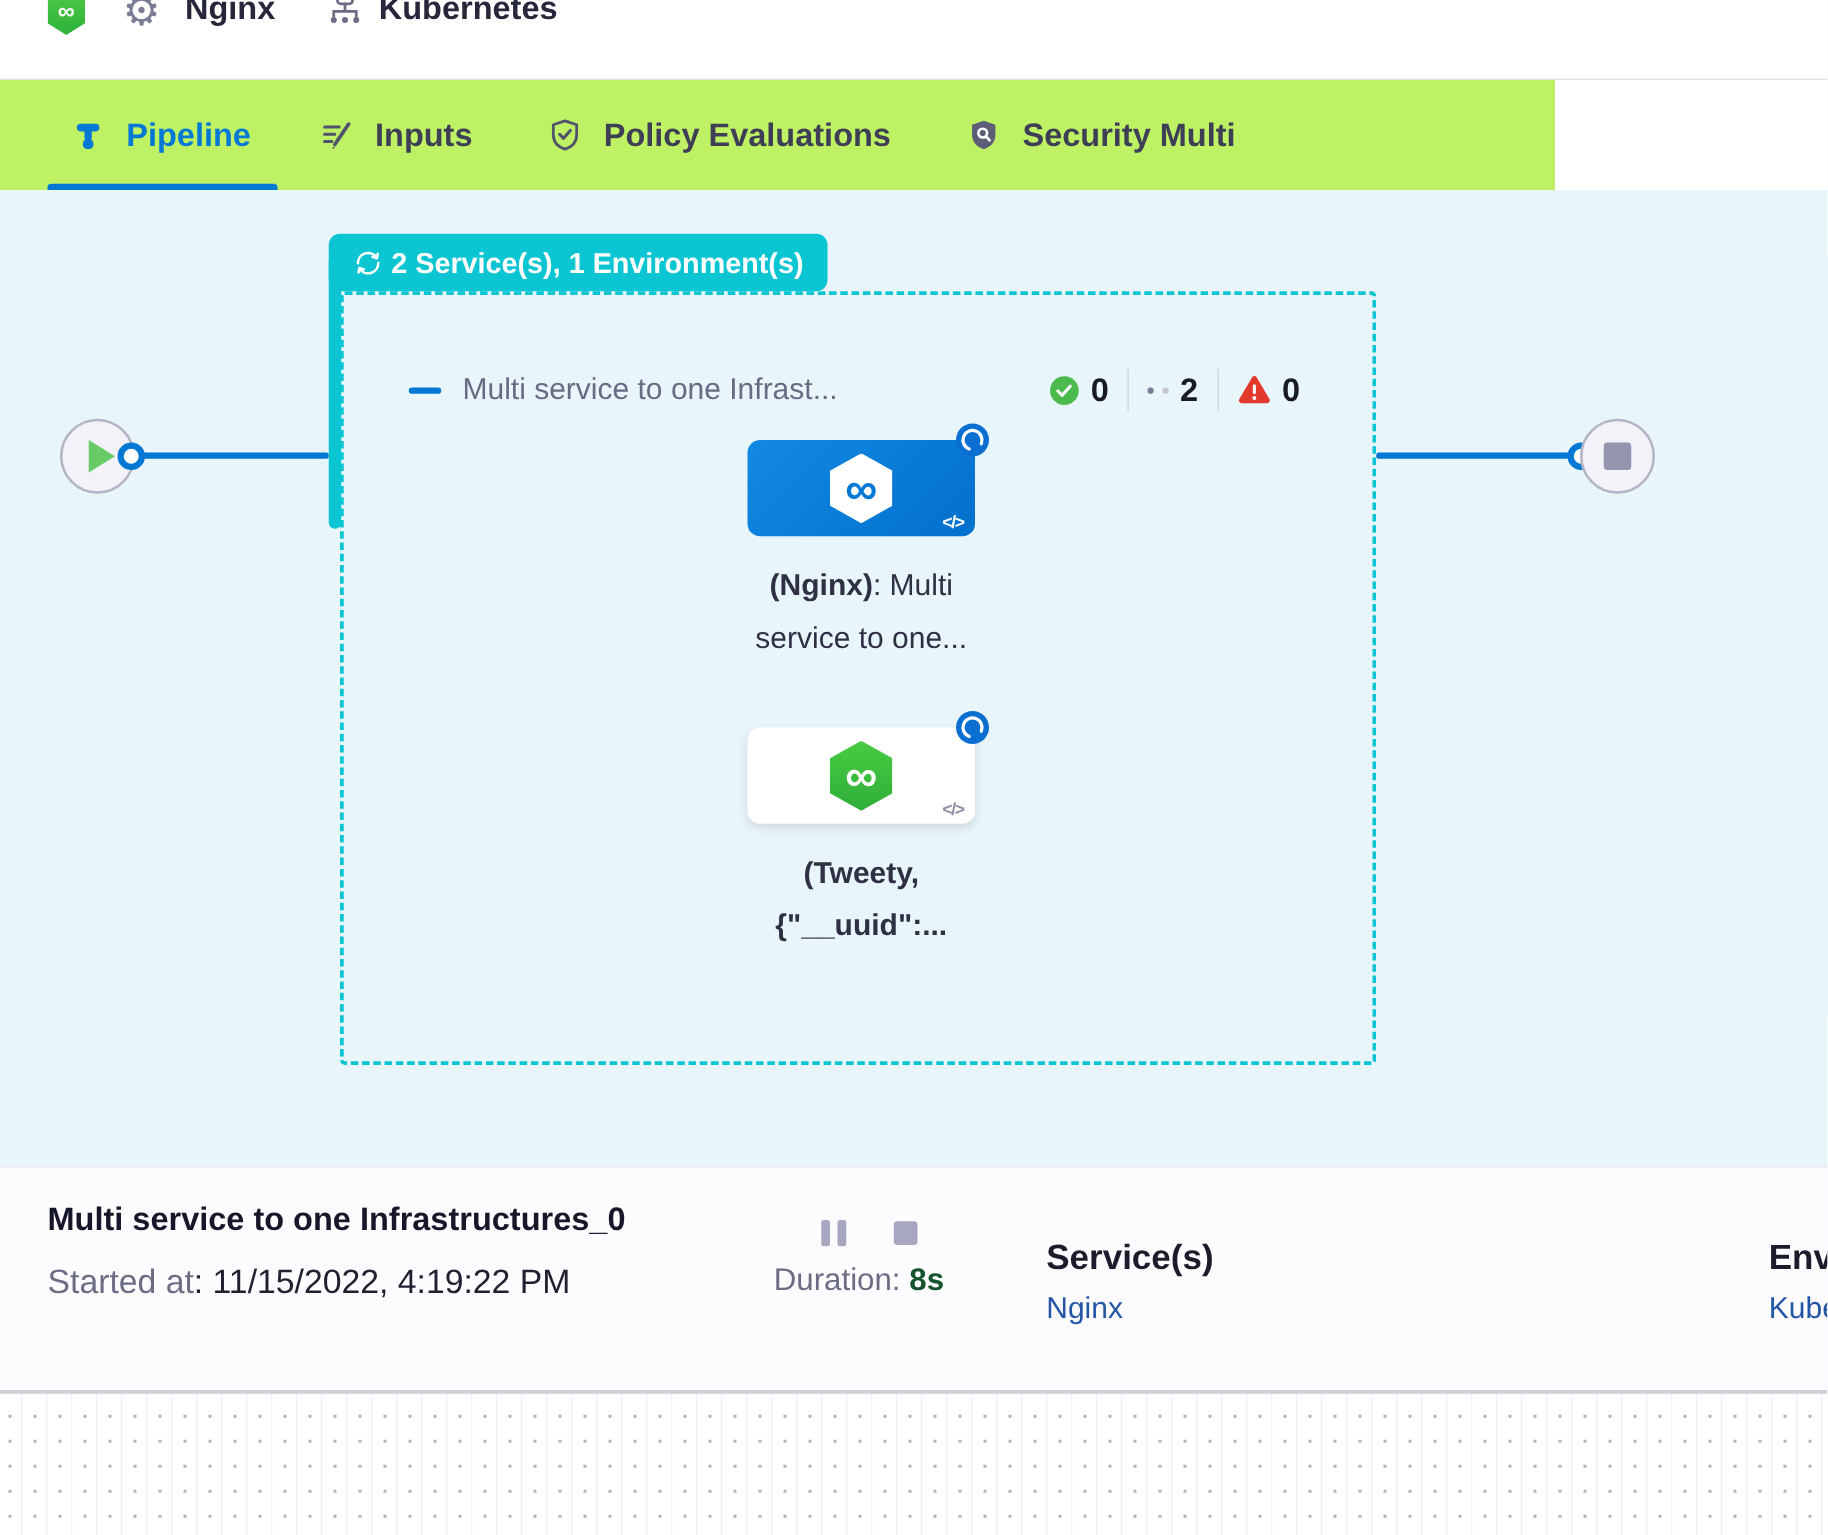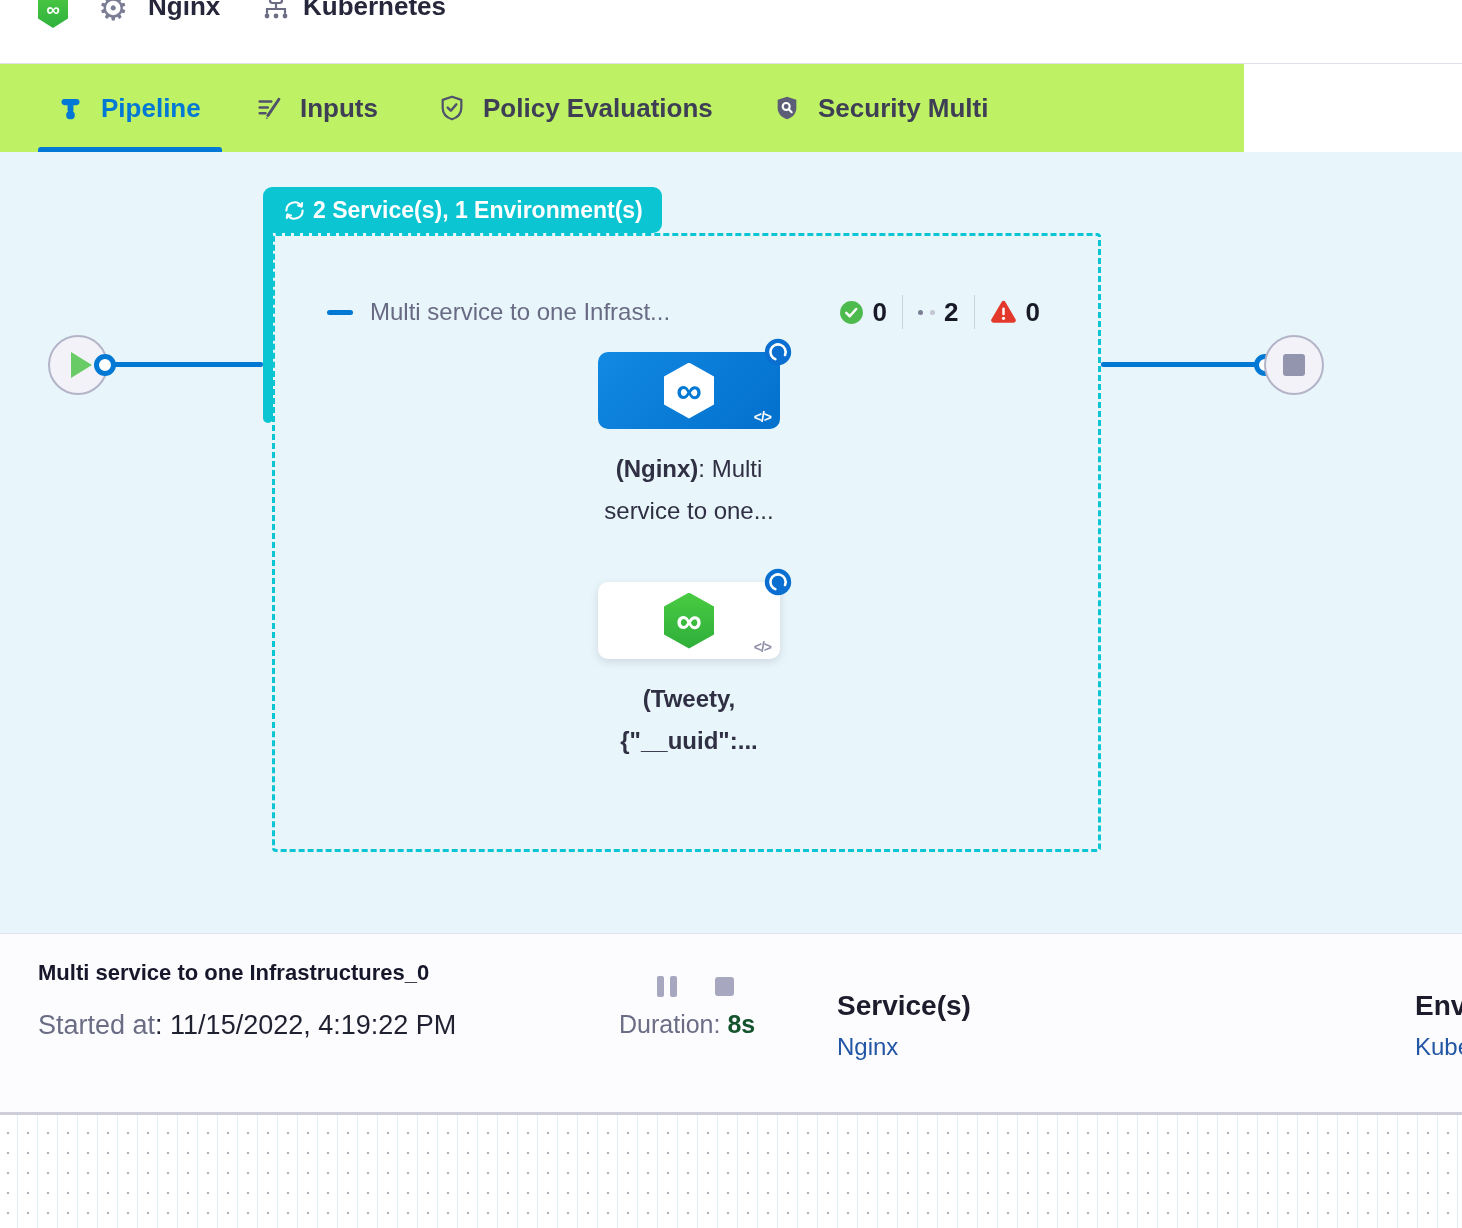--- a/index.html
+++ b/index.html
@@ -84,21 +84,21 @@
 
   .stage-label { position:absolute; width:216px; text-align:center; font-size:24px;
                  line-height:42px; color:#2f3043; }
   .label-1 { left:581px; top:296px; }
   .label-2 { left:581px; top:526px; font-weight:700; }
   .stage-label b { font-weight:700; }
 
   
   .summary { position:absolute; left:0; top:933px; width:1462px; height:179px;
              background:#fcfcfe; border-top:1px solid #e2e3ec; }
-  .exec-title { position:absolute; left:38px; top:26px; font-size:22px; font-weight:700; color:#17172b; }
+  .exec-title { position:absolute; left:38px; top:26px; font-size:26px; font-weight:700; color:#17172b; }
   .started { position:absolute; left:38px; top:76px; font-size:27px; color:#1f2030; }
   .lbl-gray { color:#6b6d85; }
   .pause-btn { position:absolute; left:657px; top:42px; display:flex; gap:6px; cursor:pointer; }
   .pause-btn i { width:7px; height:21px; background:#a7a8bf; border-radius:2px; }
   .stop-btn { position:absolute; left:715px; top:43px; width:19px; height:19px;
               background:#a7a8bf; border-radius:3px; cursor:pointer; }
   .duration { position:absolute; left:619px; top:76px; font-size:25px; color:#6b6d85; }
   .duration b { color:#14532d; font-weight:700; margin-left:7px; }
   .col-block { position:absolute; top:56px; }
   .col-services { left:837px; }

